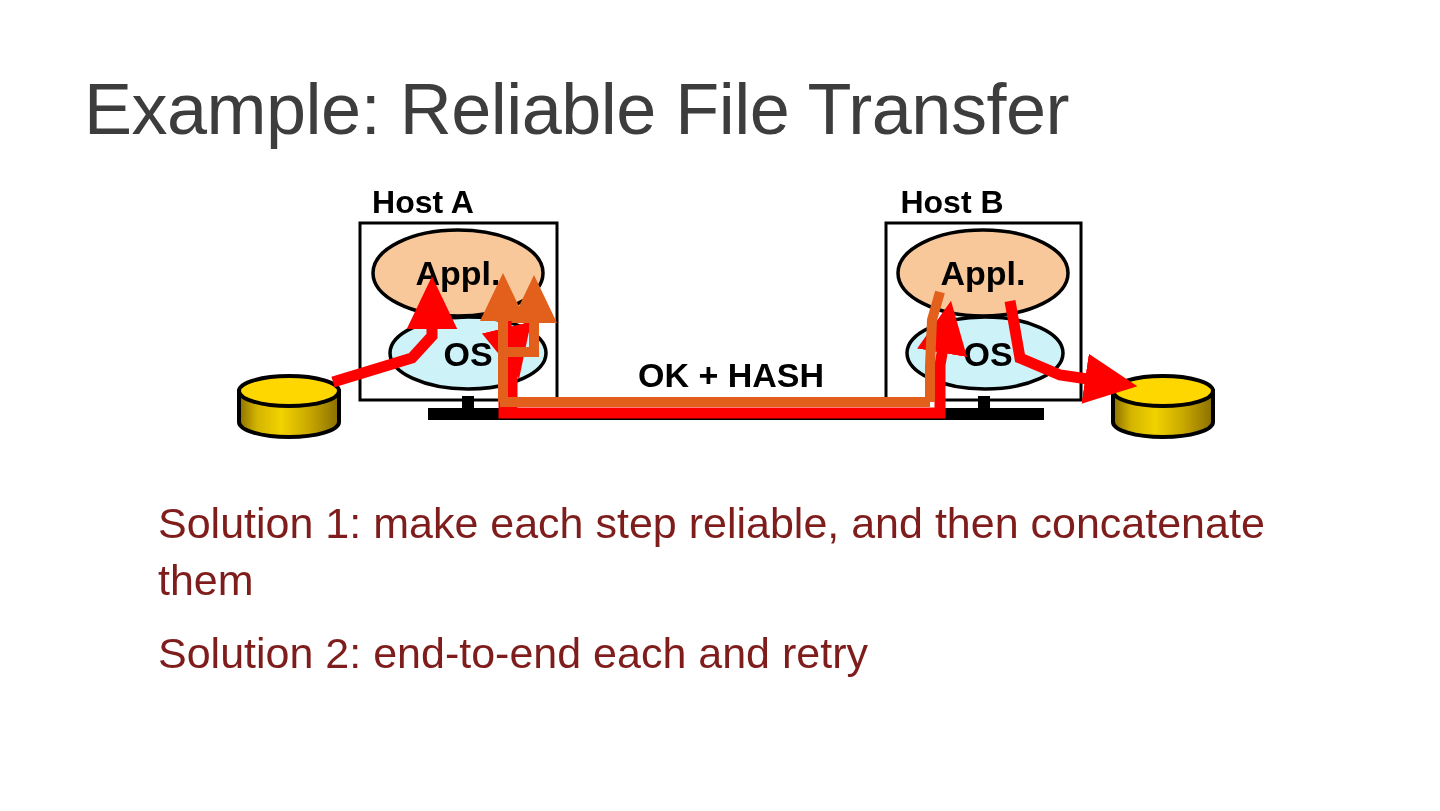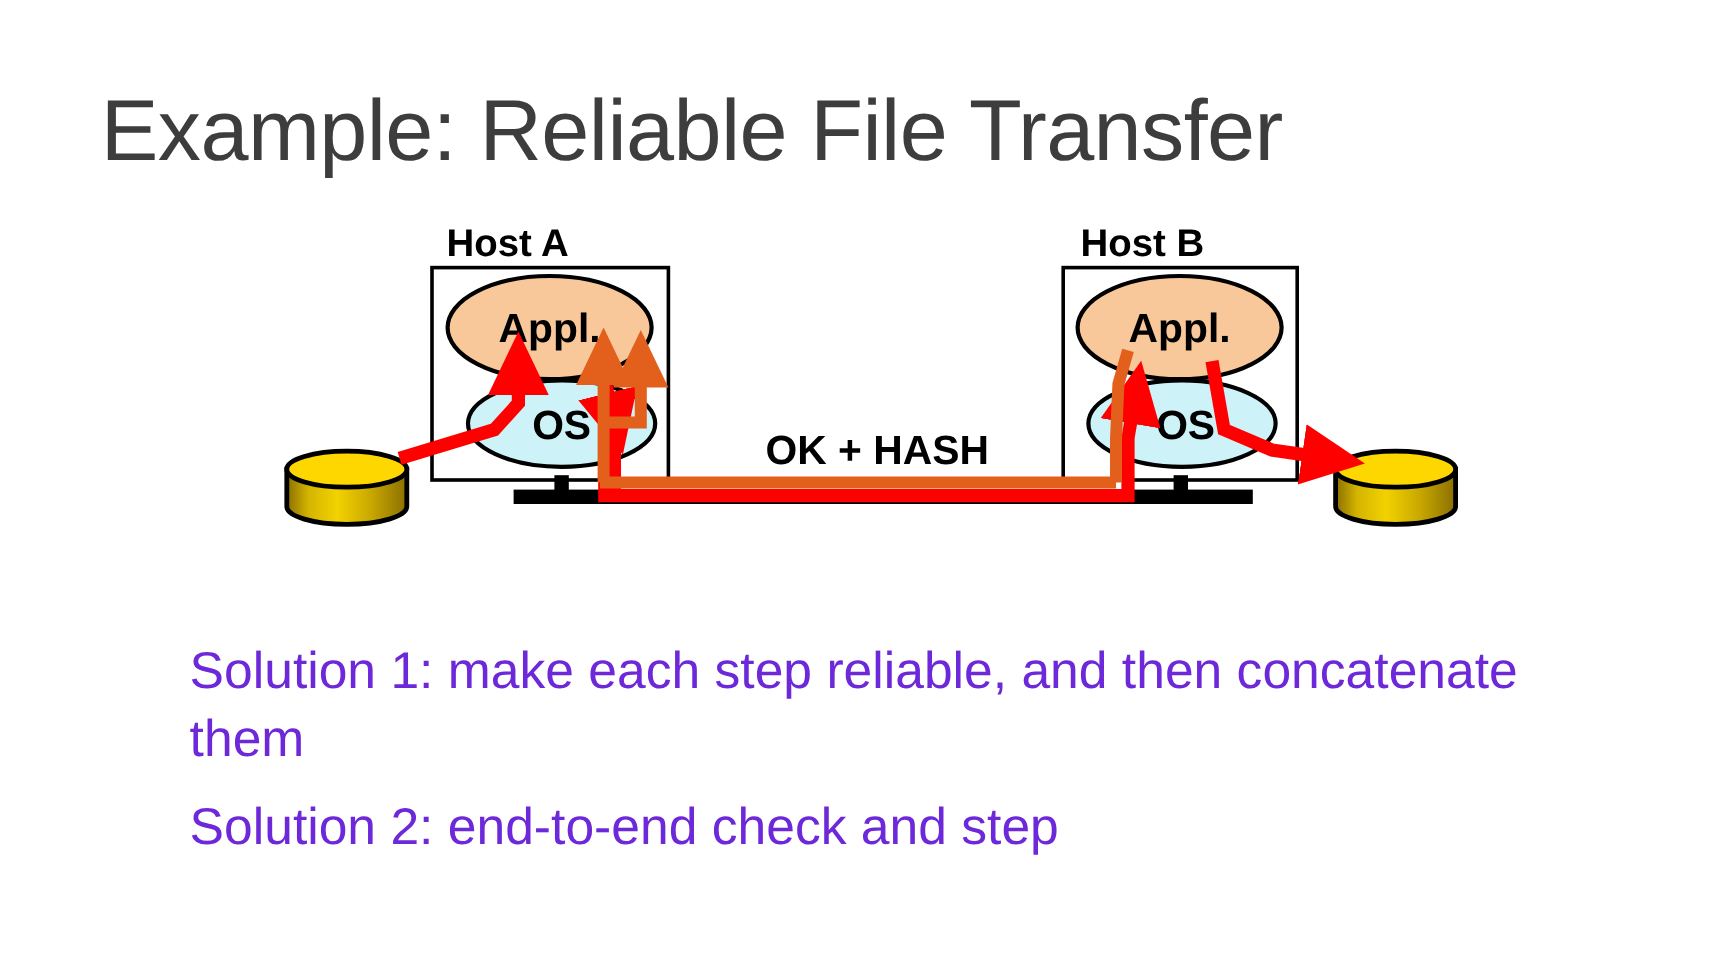--- a/index.html
+++ b/index.html
@@ -35,25 +35,24 @@
     left: 0px;
     top: 170px;
     width: 1440px;
     height: 280px;
   }
   .body-text {
     position: absolute;
     left: 158px;
     top: 495px;
     width: 1180px;
-    color: #6d28d9;
+    color: #7f1d1d;
     font-size: 43px;
     line-height: 1.33;
     font-weight: 400;
-    margin-top: 36px;
   }
   .body-line {
     margin: 0 0 6px 0;
     white-space: pre-wrap;
   }
   .body-line.second {
     margin-top: 16px;
   }
   svg { display: block; }
   .host-label {
@@ -151,16 +150,16 @@
       <path d="M930,232 L500,232" fill="none" stroke="#e2601c" stroke-width="10" stroke-linejoin="miter" stroke-linecap="butt"></path>
 
       <path d="M503,232 L503,130" fill="none" stroke="#e2601c" stroke-width="10" stroke-linejoin="miter" stroke-linecap="butt" marker-end="url(#arrowOrange)"></path>
 
       <path d="M503,182 L534,182 L534,132" fill="none" stroke="#e2601c" stroke-width="10" stroke-linejoin="miter" stroke-linecap="butt" marker-end="url(#arrowOrange)"></path>
     </svg>
   </div>
 
   <div class="body-text">
     <p class="body-line">Solution 1: make each step reliable, and then concatenate them</p>
-    <p class="body-line second">Solution 2: end-to-end check and step</p>
+    <p class="body-line second">Solution 2: end-to-end each and retry</p>
   </div>
 
 </div>
 
 </body></html>

